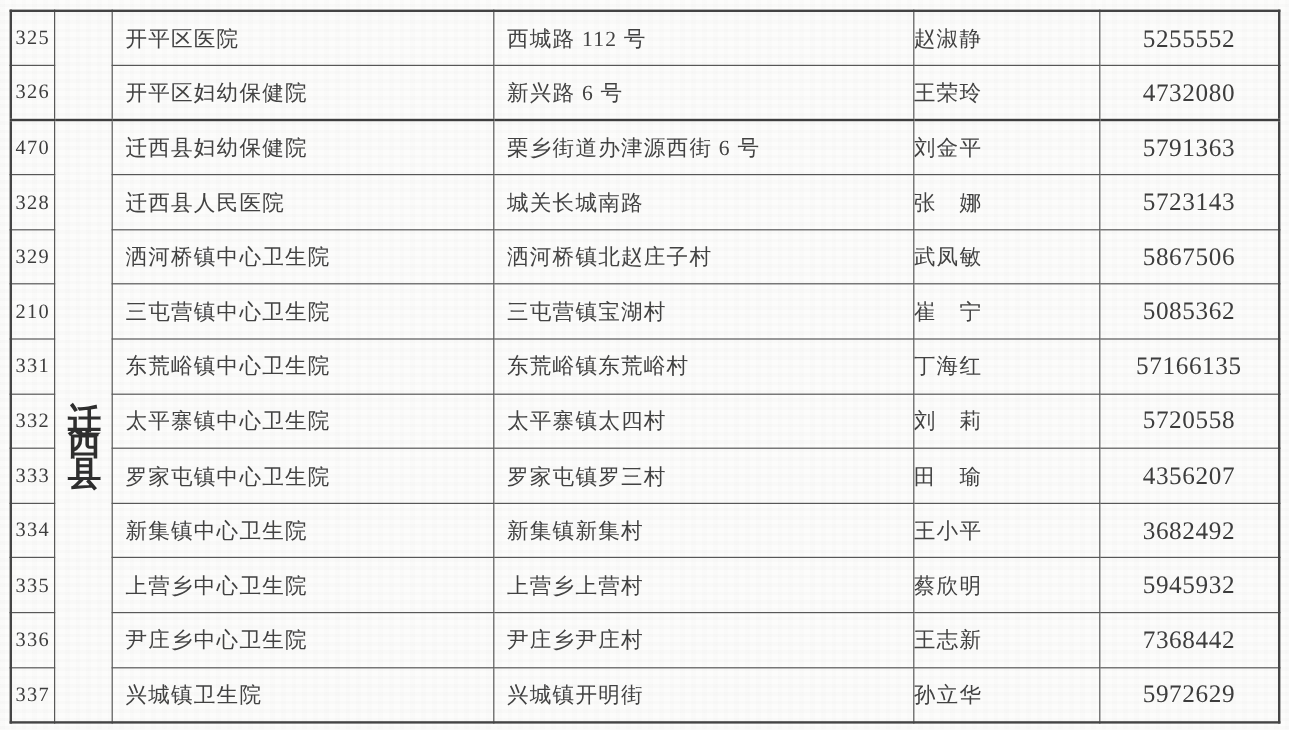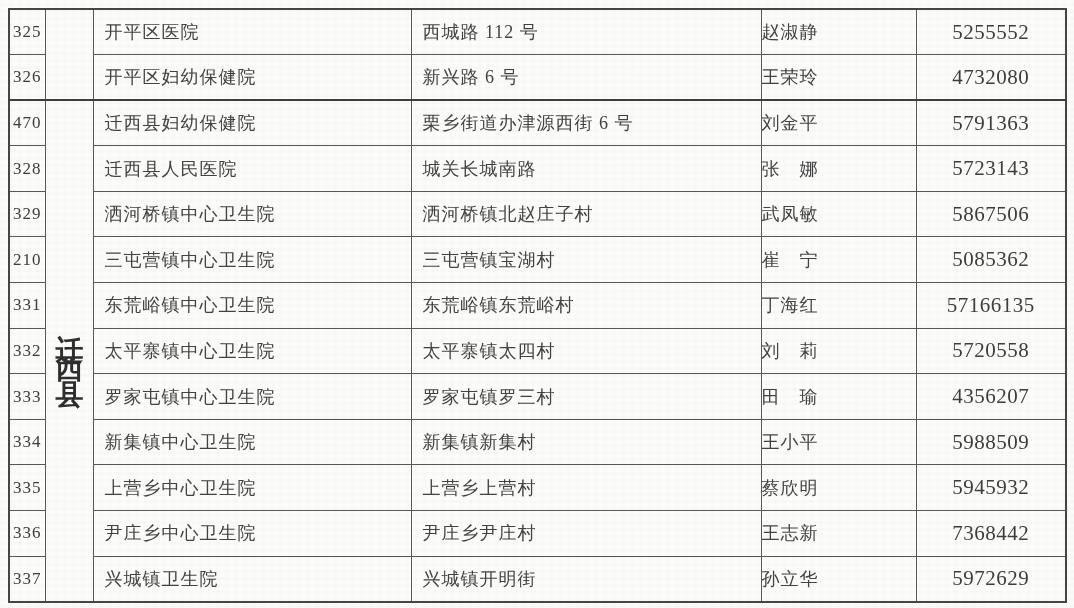--- a/index.html
+++ b/index.html
@@ -157,21 +157,21 @@
         <td class="name">罗家屯镇中心卫生院</td>
         <td class="addr">罗家屯镇罗三村</td>
         <td class="contact">田　瑜</td>
         <td class="phone">4356207</td>
       </tr>
       <tr>
         <td class="num">334</td>
         <td class="name">新集镇中心卫生院</td>
         <td class="addr">新集镇新集村</td>
         <td class="contact">王小平</td>
-        <td class="phone">5988509</td>
+        <td class="phone">3682492</td>
       </tr>
       <tr>
         <td class="num">335</td>
         <td class="name">上营乡中心卫生院</td>
         <td class="addr">上营乡上营村</td>
         <td class="contact">蔡欣明</td>
         <td class="phone">5945932</td>
       </tr>
       <tr>
         <td class="num">336</td>

